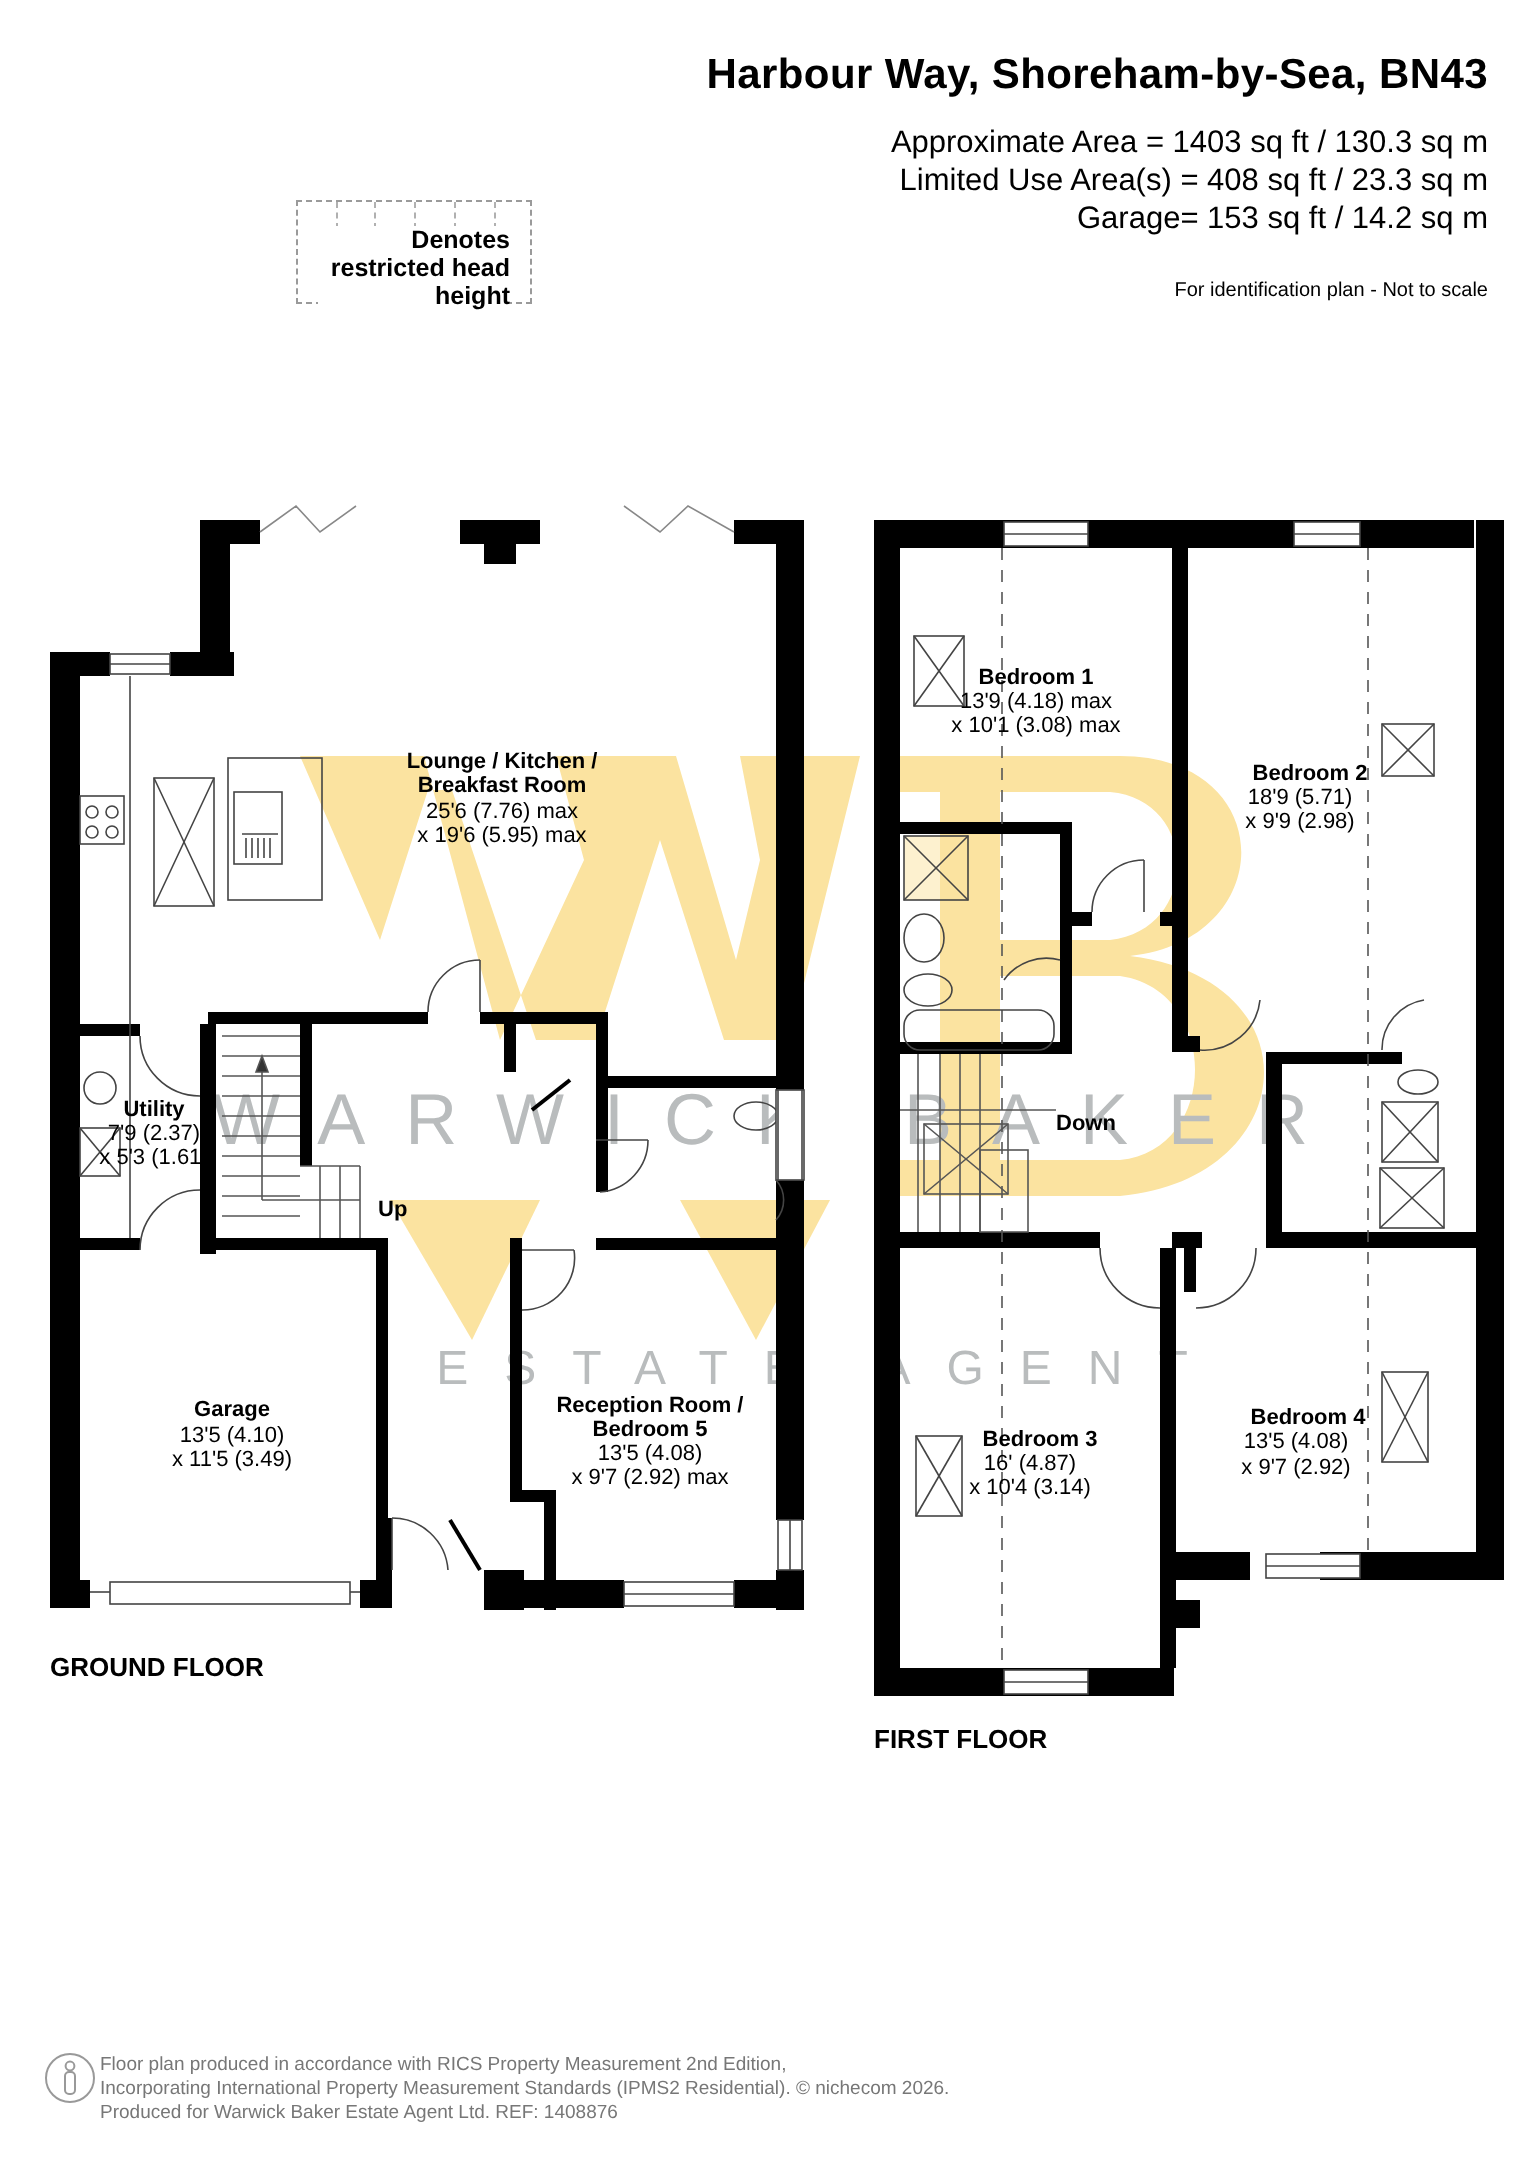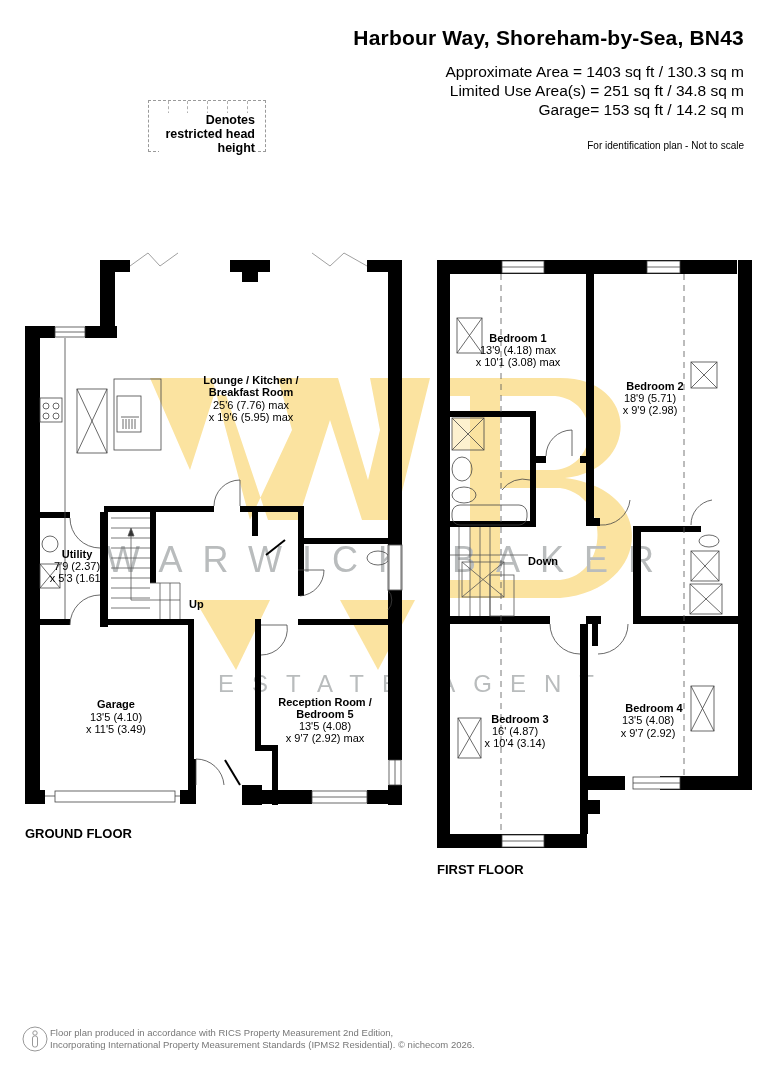--- a/index.html
+++ b/index.html
@@ -15,21 +15,21 @@
   .floor-label { position:absolute; font-size:13px; font-weight:bold; }
   .footer { position:absolute; left:50px; top:1027px; font-size:9.5px; color:#777; line-height:12px; }
   .footer-icon { position:absolute; left:22px; top:1026px; }
 </style>
 </head>
 <body>
 
 <div class="title">Harbour Way, Shoreham-by-Sea, BN43</div>
 <div class="areas">
   <div>Approximate Area = 1403 sq ft / 130.3 sq m</div>
-  <div>Limited Use Area(s) = 251 sq ft / 34.8 sq m</div>
+  <div>Limited Use Area(s) = 408 sq ft / 23.3 sq m</div>
   <div>Garage= 153 sq ft / 14.2 sq m</div>
 </div>
 <div class="note">For identification plan - Not to scale</div>
 
 <div class="legend">
   <div class="d" style="left:19px"></div>
     <div class="d" style="left:38px"></div>
     <div class="d" style="left:58px"></div>
     <div class="d" style="left:78px"></div>
     <div class="d" style="left:98px"></div>
@@ -322,13 +322,14 @@
 <div class="floor-label" style="left:437px; top:862px;text-align:center;">FIRST FLOOR</div>
 
 <svg class="footer-icon" width="26" height="26" viewBox="0 0 26 26">
   <circle cx="13" cy="13" r="12" fill="none" stroke="#999" stroke-width="1"></circle>
   <circle cx="13" cy="7" r="2.2" fill="none" stroke="#999"></circle>
   <rect x="10.5" y="10" width="5" height="11" rx="2" fill="none" stroke="#999"></rect>
 </svg>
 <div class="footer">
   <div>Floor plan produced in accordance with RICS Property Measurement 2nd Edition,</div>
   <div>Incorporating International Property Measurement Standards (IPMS2 Residential).   © nichecom 2026.</div>
+  <div>Produced for Warwick Baker Estate Agent Ltd.   REF:  1408876</div>
 </div>
 
 </body></html>

